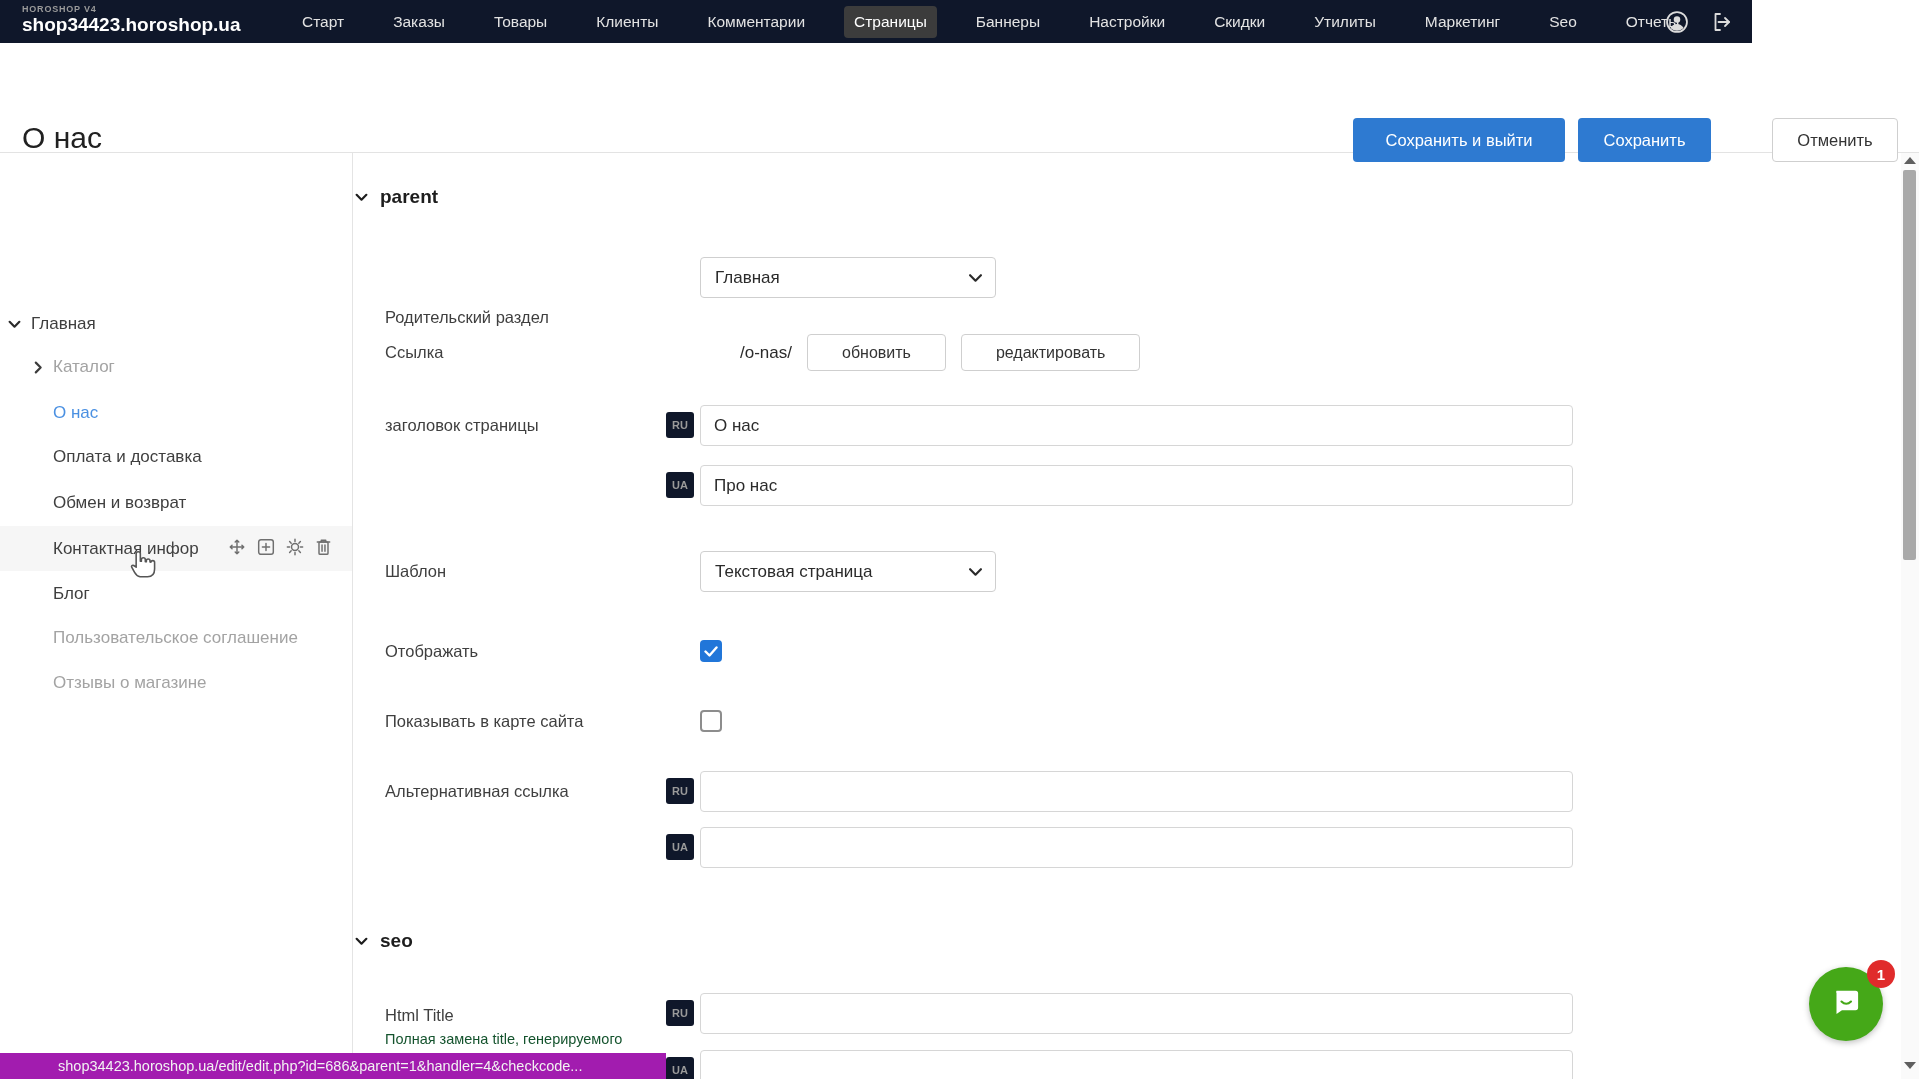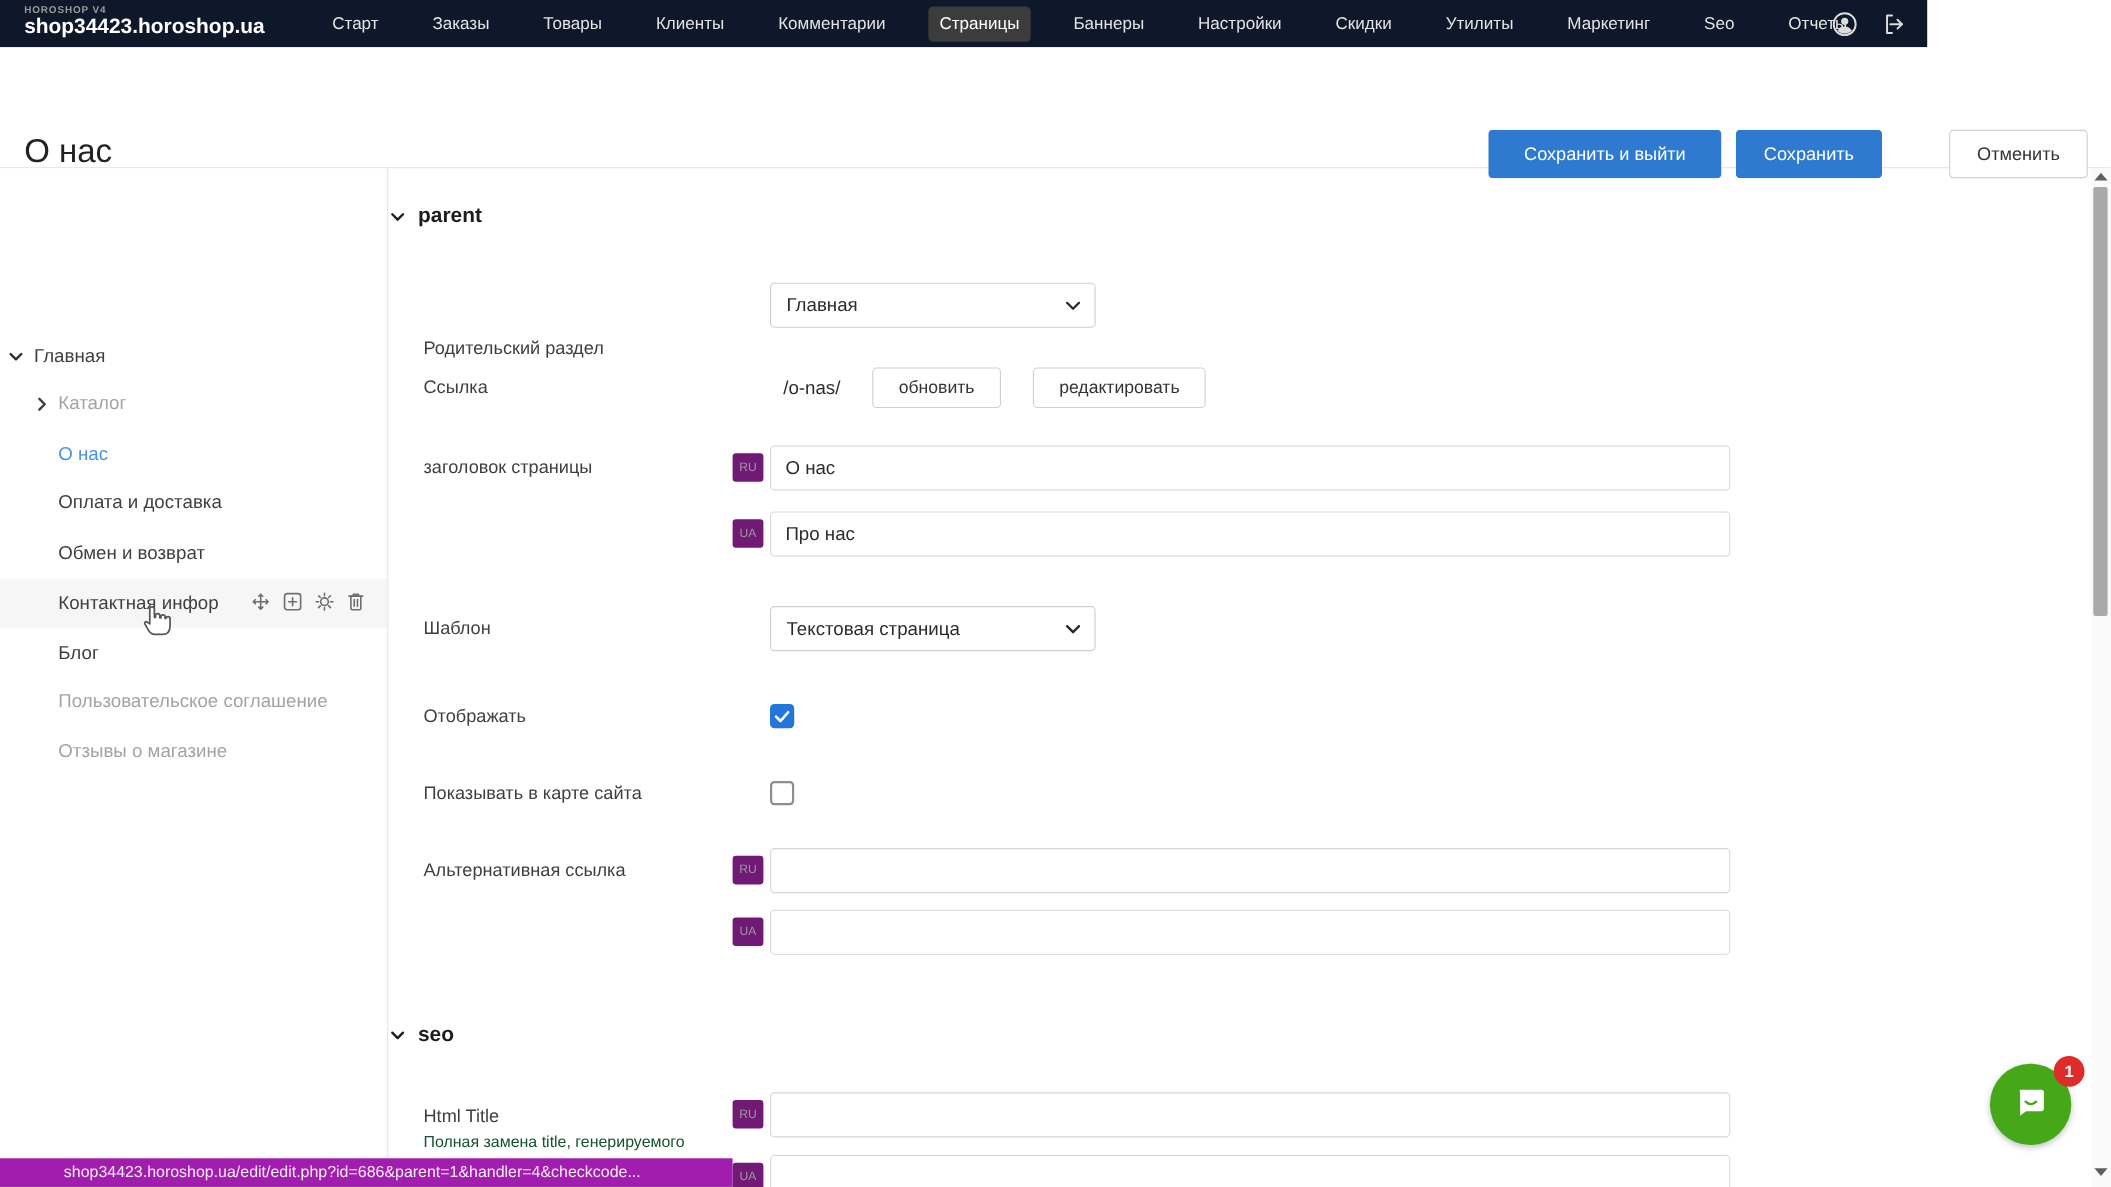--- a/index.html
+++ b/index.html
@@ -36,24 +36,24 @@
   .row-icons svg { display:block; cursor:pointer; }
   .cursor-hand { position:absolute; left:128px; top:393px; }
 
   
   .section-head { position:absolute; display:flex; align-items:center; gap:12px; font-size:19px; font-weight:bold; color:#1d1d1d; cursor:pointer; }
   .flabel { position:absolute; left:385px; font-size:16.5px; color:#3f3f3f; }
   .fhint { position:absolute; left:385px; font-size:14.5px; color:#14532d; }
   .select { position:absolute; left:700px; width:296px; height:41px; border:1px solid #cfcfcf; border-radius:4px; background:#fff; display:flex; align-items:center; padding:0 14px; font-size:17px; color:#2b2b2b; cursor:pointer; }
   .select svg { position:absolute; right:13px; top:16px; }
   .tinput { position:absolute; left:700px; width:873px; height:41px; border:1px solid #d6d6d6; border-radius:4px; font-size:17px; color:#2b2b2b; padding:0 13px; outline:none; font-family:inherit; background:#fff; }
-  .lang-badge { position:absolute; left:666px; width:28px; height:26px; background:#701a75; border-radius:3px; color:#9a9a9a; font-size:11px; font-weight:normal; display:flex; align-items:center; justify-content:center; }
-  .link-row { position:absolute; left:712px; top:334px; display:flex; align-items:center; gap:29px; }
+  .lang-badge { position:absolute; left:666px; width:28px; height:26px; background:#0f172a; border-radius:3px; color:#9a9a9a; font-size:11px; font-weight:bold; display:flex; align-items:center; justify-content:center; }
+  .link-row { position:absolute; left:740px; top:334px; display:flex; align-items:center; gap:15px; }
   .link-path { font-size:17px; color:#2b2b2b; }
-  .btn-small { height:37px; background:#fff; border:1px solid #cfcfcf; border-radius:4px; font-size:16px; color:#333; padding:0 23px; display:flex; align-items:center; cursor:pointer; }
+  .btn-small { height:37px; background:#fff; border:1px solid #cfcfcf; border-radius:4px; font-size:16px; color:#333; padding:0 34px; display:flex; align-items:center; cursor:pointer; }
   .checkbox { position:absolute; left:700px; width:22px; height:22px; border-radius:4px; cursor:pointer; }
   .checkbox.off { border:2px solid #8d8d8d; background:#fff; }
   .checkbox.on { background:#2176d9; display:flex; align-items:center; justify-content:center; }
 
   
   .statusbar { position:absolute; left:0; top:1053px; height:26px; width:666px; background:#a21caf; display:flex; align-items:center;padding-left:48px; }
   .statusbar span { color:#f2f2f2; font-size:14.5px; padding-left:10px; white-space:nowrap; overflow:hidden; }
 
   
   .chat { position:absolute; left:1809px; top:967px; width:74px; height:74px; border-radius:50%; background:#45a818; display:flex; align-items:center; justify-content:center; cursor:pointer; box-shadow:0 2px 6px rgba(0,0,0,.25); }

